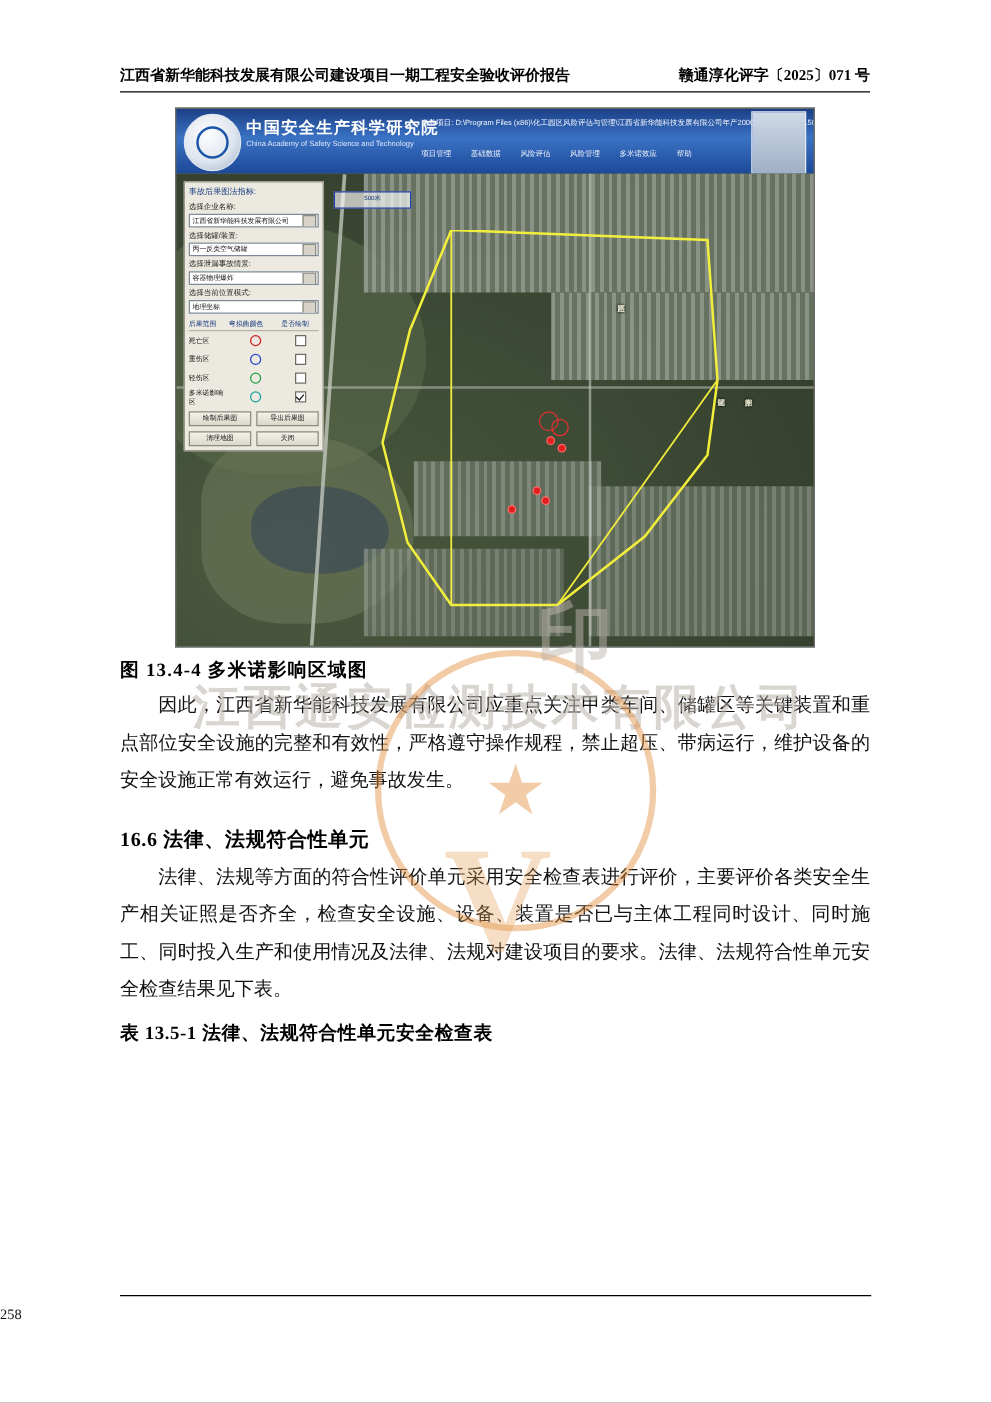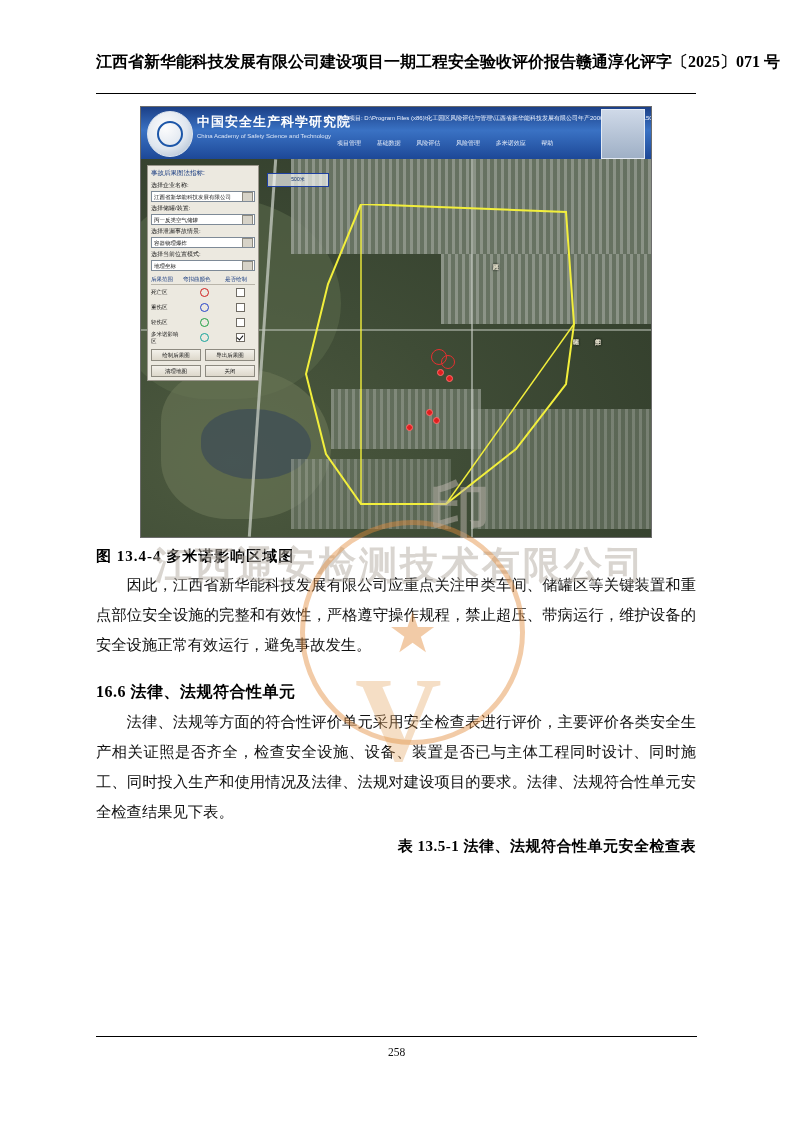--- a/index.html
+++ b/index.html
@@ -22,25 +22,25 @@
     position: absolute;
     left: 96px;
     top: 52px;
     width: 600px;
   }
   
   .header-row {
     display: flex;
     justify-content: space-between;
     align-items: flex-end;
-    font-size: 16px;
+    font-size: 12px;
     font-weight: bold;
     font-family: "Liberation Serif", "DejaVu Serif", serif;
     color: #000;
-    padding-bottom: 20px;
+    padding-bottom: 4px;
     border-bottom: 1.2px solid #000;
     letter-spacing: 0px;
   }
   .header-left { white-space: nowrap; }
   .header-right { white-space: nowrap; }
 
   
   .figure-wrap {
     margin-top: 12px;
     display: flex;
@@ -323,38 +323,37 @@
     text-indent: 2em;
     color: #111;
   }
   h2.section {
     font-size: 16px;
     font-weight: bold;
     margin: 22px 0 2px 0;
     letter-spacing: .5px;
   }
   .table-caption {
-    text-align: right;
+    text-align: left;
     font-size: 15px;
     font-weight: bold;
     margin-top: 10px;
     letter-spacing: .5px;
   }
   .bottom-rule {
     position: absolute;
     left: 96px;
     right: 96px;
     top: 1036px;
     border-top: 1.2px solid #000;
   }
   .page-number {
     position: absolute;
     left: 0; right: 0;
     top: 1046px;
-    text-align: center;
     font-size: 11.5px;
     color: #111;
   }
 
   
   .watermark {
     position: absolute;
     left: 0; top: 0;
     width: 100%; height: 100%;
     pointer-events: none;

